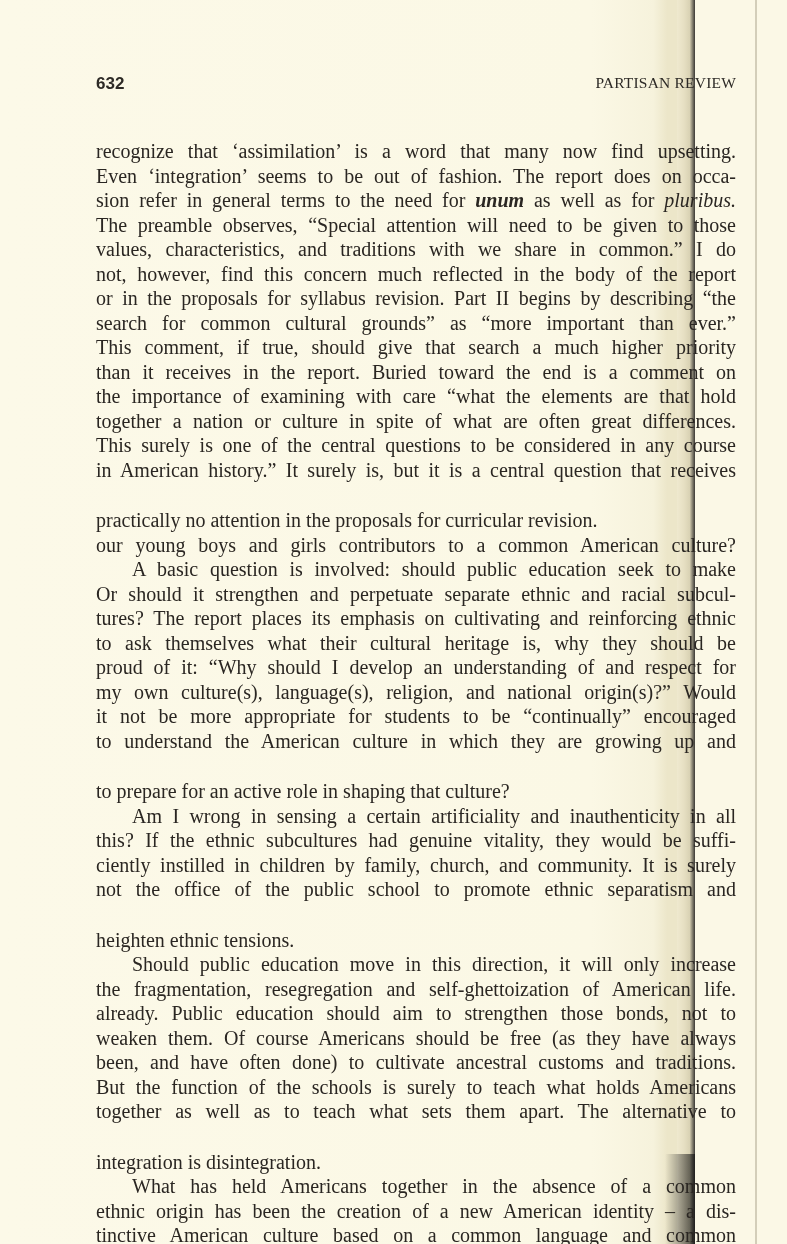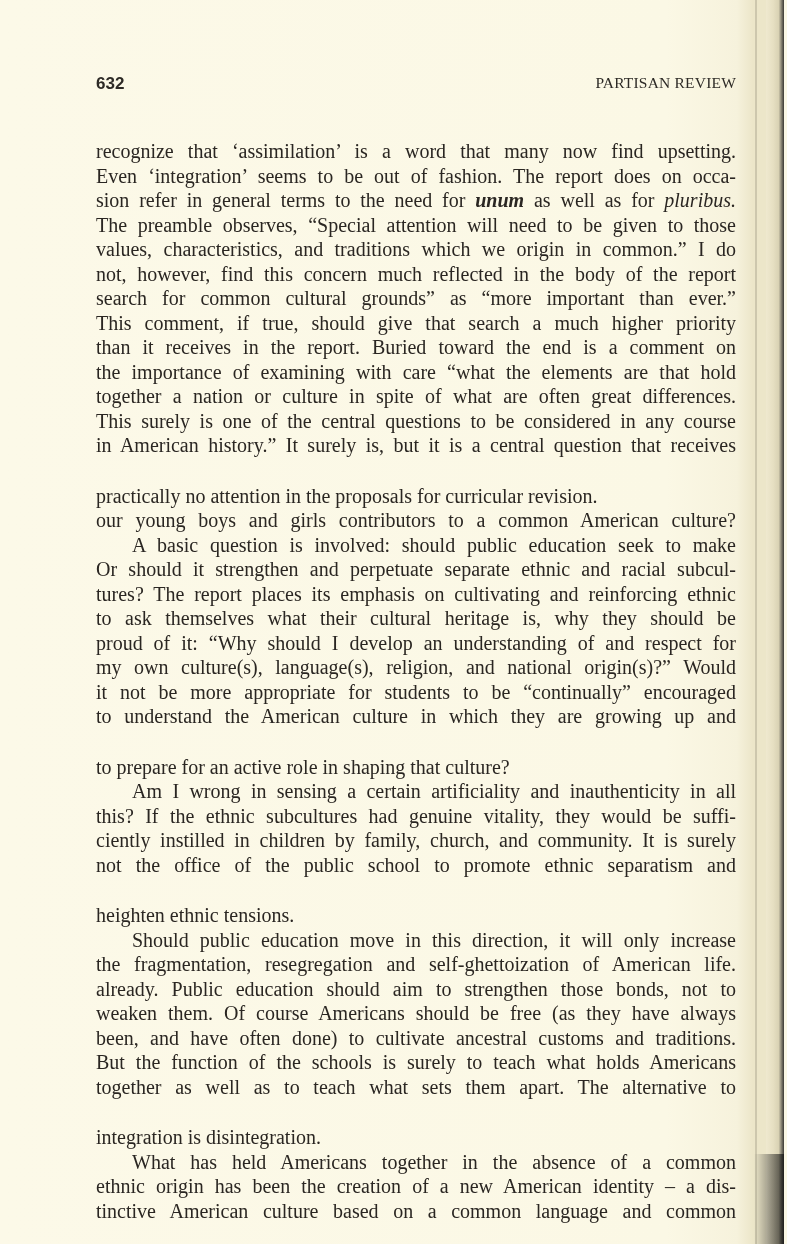--- a/index.html
+++ b/index.html
@@ -4,21 +4,21 @@
 <style>
   html, body { margin: 0; padding: 0; }
   body {
     width: 787px; height: 1244px; overflow: hidden;
     background: #fbf8e6;
     position: relative;
     font-family: "Liberation Serif", "DejaVu Serif", serif;
     color: #2a2622;
   }
   .page {
-    position: absolute; left: 0; top: 0; width: 784px; height: 1244px;
+    position: absolute; left: 0; top: 0; width: 695px; height: 1244px;
     background: linear-gradient(90deg, #fcf9e8 0%, #fbf8e5 85%, #f6f2dc 94%, #ece6c9 96%);
   }
   .edge {
     position: absolute; right: 0; top: 0; width: 18px; height: 1244px;
     background: linear-gradient(90deg, #efe9cf 0%, #e6dfc2 40%, #d9d2b4 70%, #3a3834 100%);
   }
   .edge-line {
     position: absolute; left: 755px; top: 0; width: 2px; height: 1244px;
     background: #b9b39b; opacity: .6;
   }
@@ -60,22 +60,23 @@
   <div class="header">
     <span class="page-number">632</span>
     <span class="running-head">PARTISAN REVIEW</span>
   </div>
 
   <div class="body-text" id="body-text">
       <span class="line">recognize that ‘assimilation’ is a word that many now find upsetting.</span>
       <span class="line">Even ‘integration’ seems to be out of fashion. The report does on occa-</span>
       <span class="line">sion refer in general terms to the need for <em class="b-i">unum</em> as well as for <em>pluribus.</em></span>
       <span class="line">The preamble observes, “Special attention will need to be given to those</span>
-      <span class="line">values, characteristics, and traditions which we origin in common.” I do</span>
+      <span class="line">values, characteristics, and traditions with we share in common.” I do</span>
       <span class="line">not, however, find this concern much reflected in the body of the report</span>
+      <span class="line">or in the proposals for syllabus revision. Part II begins by describing “the</span>
       <span class="line">search for common cultural grounds” as “more important than ever.”</span>
       <span class="line">This comment, if true, should give that search a much higher priority</span>
       <span class="line">than it receives in the report. Buried toward the end is a comment on</span>
       <span class="line">the importance of examining with care “what the elements are that hold</span>
       <span class="line">together a nation or culture in spite of what are often great differences.</span>
       <span class="line">This surely is one of the central questions to be considered in any course</span>
       <span class="line">in American history.” It surely is, but it is a central question that receives</span>
       <span class="line last">practically no attention in the proposals for curricular revision.</span>
       <span class="line">our young boys and girls contributors to a common American culture?</span>
       <span class="line indent">A basic question is involved: should public education seek to make</span>

